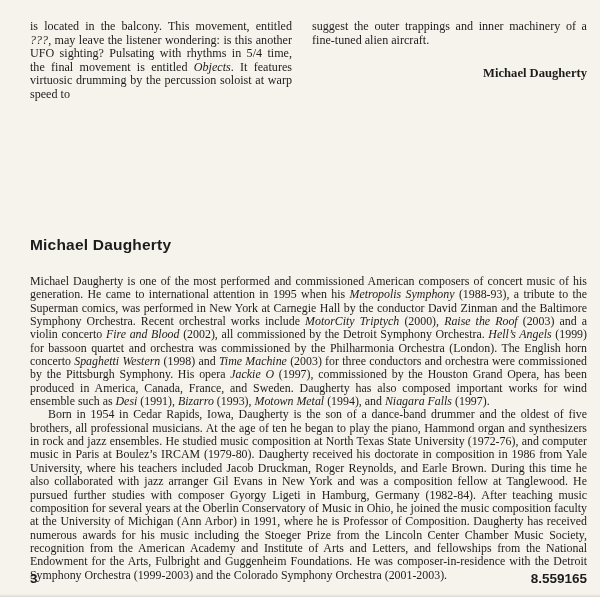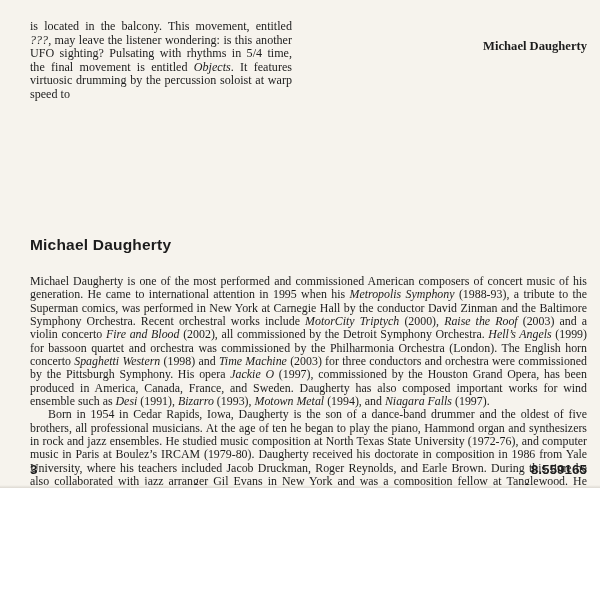--- a/index.html
+++ b/index.html
@@ -1,20 +1,20 @@
 <!DOCTYPE html>
 <html><head>
 <meta charset="utf-8">
 <style>
   html, body { margin: 0; padding: 0; }
   body { background: #ffffff; }
   .page {
     position: relative;
     width: 600px;
-    height: 488px;
+    height: 597px;
     box-sizing: border-box;
     background: #f6f3ed;
     color: #1c1c1c;
     padding: 20px 13px 0 30px;
     overflow: hidden;
     font-family: "Liberation Serif", serif;
   }
   .page::after {
     content: "";
     position: absolute;
@@ -73,20 +73,21 @@
 </head>
 <body>
 
 <div class="page">
 
   <div class="top-columns">
     <div class="col-left">
       <p class="serif just">is located in the balcony. This movement, entitled <i>???</i>, may leave the listener wondering: is this another UFO sighting? Pulsating with rhythms in 5/4 time, the final movement is entitled <i>Objects</i>. It features virtuosic drumming by the percussion soloist at warp speed to</p>
     </div>
     <div class="col-right">
+      <p class="serif just">suggest the outer trappings and inner machinery of a fine-tuned alien aircraft.</p>
       <p class="byline">Michael Daugherty</p>
     </div>
   </div>
 
   <h1 class="heading">Michael Daugherty</h1>
 
   <div class="bio">
     <p class="serif just">Michael Daugherty is one of the most performed and commissioned American composers of concert music of his generation. He came to international attention in 1995 when his <i>Metropolis Symphony</i> (1988-93), a tribute to the Superman comics, was performed in New York at Carnegie Hall by the conductor David Zinman and the Baltimore Symphony Orchestra. Recent orchestral works include <i>MotorCity Triptych</i> (2000), <i>Raise the Roof</i> (2003) and a violin concerto <i>Fire and Blood</i> (2002), all commissioned by the Detroit Symphony Orchestra. <i>Hell’s Angels</i> (1999) for bassoon quartet and orchestra was commissioned by the Philharmonia Orchestra (London). The English horn concerto <i>Spaghetti Western</i> (1998) and <i>Time Machine</i> (2003) for three conductors and orchestra were commissioned by the Pittsburgh Symphony. His opera <i>Jackie O</i> (1997), commissioned by the Houston Grand Opera, has been produced in America, Canada, France, and Sweden. Daugherty has also composed important works for wind ensemble such as <i>Desi</i> (1991), <i>Bizarro</i> (1993), <i>Motown Metal</i> (1994), and <i>Niagara Falls</i> (1997).</p>
     <p class="serif just para-indent">Born in 1954 in Cedar Rapids, Iowa, Daugherty is the son of a dance-band drummer and the oldest of five brothers, all professional musicians. At the age of ten he began to play the piano, Hammond organ and synthesizers in rock and jazz ensembles. He studied music composition at North Texas State University (1972-76), and computer music in Paris at Boulez’s IRCAM (1979-80). Daugherty received his doctorate in composition in 1986 from Yale University, where his teachers included Jacob Druckman, Roger Reynolds, and Earle Brown. During this time he also collaborated with jazz arranger Gil Evans in New York and was a composition fellow at Tanglewood. He pursued further studies with composer Gyorgy Ligeti in Hamburg, Germany (1982-84). After teaching music composition for several years at the Oberlin Conservatory of Music in Ohio, he joined the music composition faculty at the University of Michigan (Ann Arbor) in 1991, where he is Professor of Composition. Daugherty has received numerous awards for his music including the Stoeger Prize from the Lincoln Center Chamber Music Society, recognition from the American Academy and Institute of Arts and Letters, and fellowships from the National Endowment for the Arts, Fulbright and Guggenheim Foundations. He was composer-in-residence with the Detroit Symphony Orchestra (1999-2003) and the Colorado Symphony Orchestra (2001-2003).</p>
   </div>

